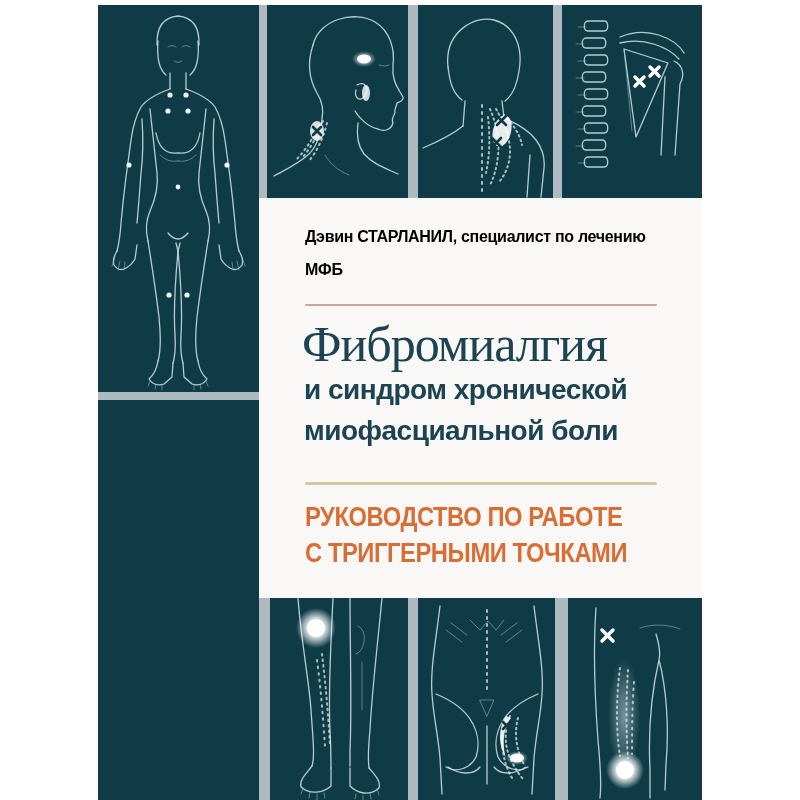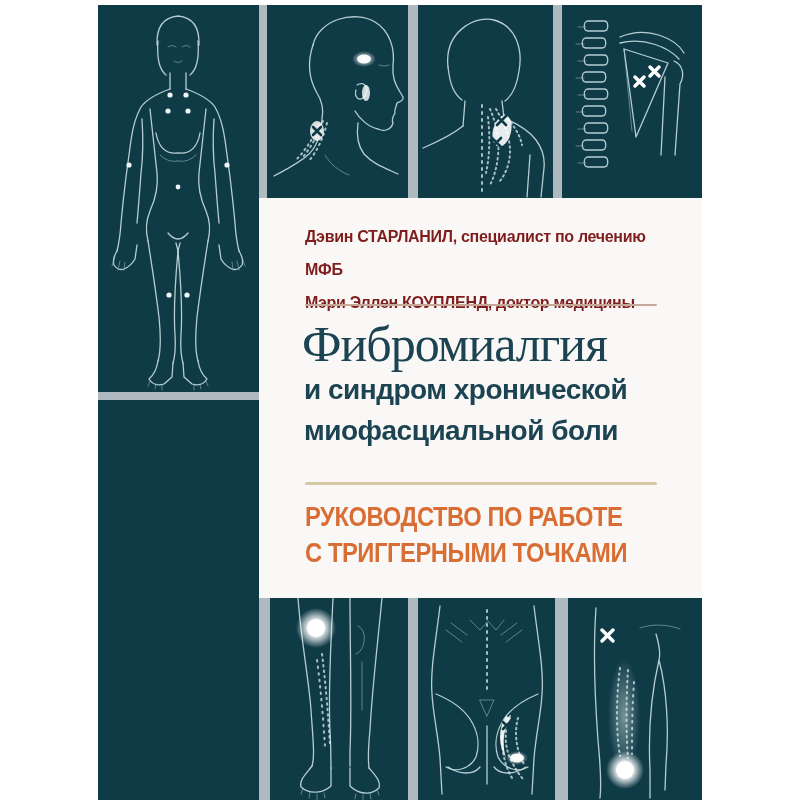--- a/index.html
+++ b/index.html
@@ -8,21 +8,21 @@
   .panel{position:absolute;background:#0f3b47;overflow:hidden;}
   .gutter{position:absolute;background:#aeb9c0;}
   svg{display:block;width:100%;height:100%;}
   .art{stroke:#c9dde2;stroke-width:1.3;fill:none;stroke-linecap:round;stroke-linejoin:round;opacity:.9;}
   .art-faint{stroke:#9fc0c8;stroke-width:1;fill:none;stroke-linecap:round;opacity:.55;}
   .stip{stroke:#dcebee;stroke-width:2;fill:none;stroke-linecap:round;opacity:.75;}
   .xmark-light{stroke:#ffffff;stroke-width:3.5;stroke-linecap:round;}
   .xmark-dark{stroke:#0f3b47;stroke-width:2.6;stroke-linecap:round;}
   .dot{fill:#eef6f8;}
   
-  .authors{position:absolute;left:207px;top:215px;width:370px;color:#7f1d1d;
+  .authors{position:absolute;left:207px;top:215px;width:370px;color:#000000;
     font-size:16px;font-weight:700;line-height:33px;letter-spacing:-.3px;}
   .divider{position:absolute;left:207px;width:352px;height:2px;border-radius:2px;}
   .divider-1{top:299px;background:#c6a899;}
   .divider-2{top:477px;background:#d6c8a2;height:3px;}
   .title-main{position:absolute;left:204px;top:309px;width:380px;color:#1c4351;
     font-family:"Liberation Serif",serif;font-weight:400;font-size:50px;letter-spacing:-1px;line-height:60px;}
   .title-sub{position:absolute;left:206px;top:364px;width:380px;color:#1c4351;
     font-family:Liberation Sans, sans-serif;font-weight:700;font-size:28px;letter-spacing:-.5px;line-height:41px;white-space:pre-line;}
   .tagline{position:absolute;left:207px;top:494px;width:420px;color:#d96e35;
     font-size:27px;font-weight:700;line-height:36px;letter-spacing:-.5px;white-space:pre-line;
@@ -159,21 +159,20 @@
       <path class="art-faint" d="M62,44 L70,126"></path>
       <path class="art" d="M58,38 C82,32 106,42 117,54"></path>
       <path class="art" d="M112,56 C121,60 123,70 118,79 L113,150 M103,72 L99,150"></path>
       <path class="xmark-light" d="M73,72 l9,9 M82,72 l-9,9"></path>
       <path class="xmark-light" d="M88,62 l9,9 M97,62 l-9,9"></path>
     </svg>
   </div>
 
   <div class="authors">
     <div>Дэвин СТАРЛАНИЛ, специалист по лечению МФБ</div>
-    <div>Мэри Эллен КОУПЛЕНД, доктор медицины</div>
   </div>
   <div class="divider divider-1"></div>
   <div class="title-main">Фибромиалгия</div>
   <div class="title-sub">и синдром хронической
 миофасциальной боли</div>
   <div class="divider divider-2"></div>
   <div class="tagline">РУКОВОДСТВО ПО РАБОТЕ
 С ТРИГГЕРНЫМИ ТОЧКАМИ</div>
 
   <div class="panel" style="left:172px;top:593px;width:138px;height:202px;">

